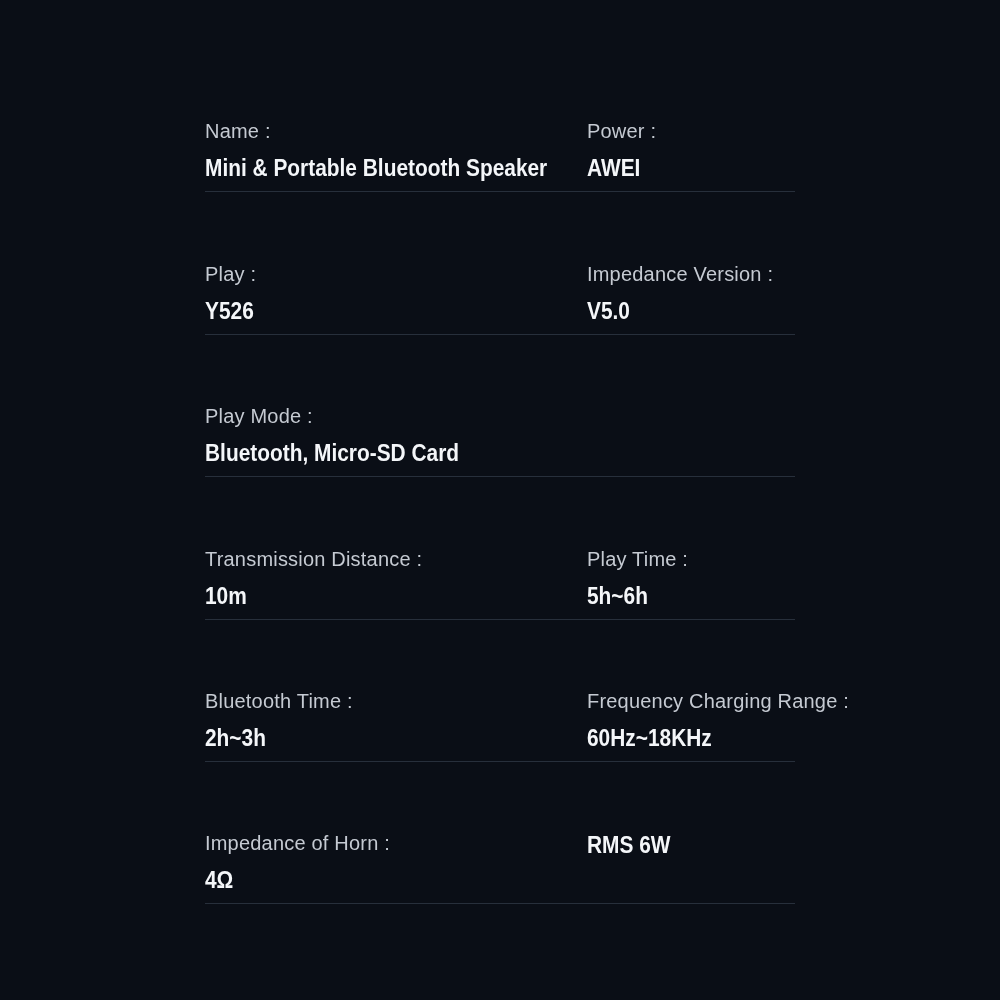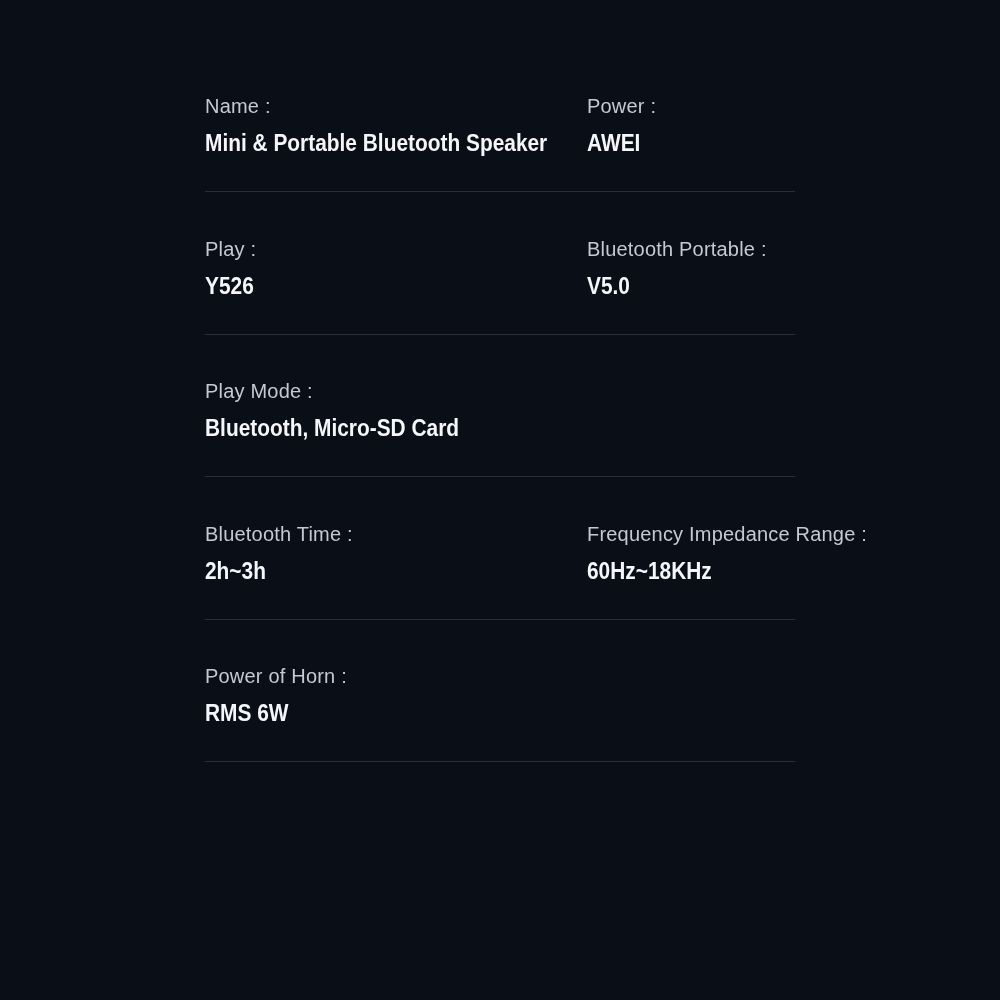--- a/index.html
+++ b/index.html
@@ -19,21 +19,21 @@
     top: 50px;
     width: 590px;
   }
   .spec-row {
     box-sizing: border-box;
     height: 142.4px;
     border-bottom: 1px solid #272f3b;
     display: grid;
     grid-template-columns: 382px 1fr;
     align-content: end;
-    padding-bottom: 33px;
+    padding-bottom: 8px;
   }
   .spec-cell {
     display: flex;
     flex-direction: column;
   }
   .spec-label {
     font-size: 20px;
     font-weight: 400;
     line-height: 26px;
     color: #c5cad2;
@@ -66,44 +66,57 @@
       <div class="spec-value">AWEI</div>
     </div>
   </div>
 
   <div class="spec-row">
     <div class="spec-cell">
       <div class="spec-label">Play :</div>
       <div class="spec-value">Y526</div>
     </div>
     <div class="spec-cell">
-      <div class="spec-label">Bluetooth Portable :</div>
+      <div class="spec-label">Impedance Version :</div>
       <div class="spec-value">V5.0</div>
     </div>
   </div>
 
   <div class="spec-row">
     <div class="spec-cell">
       <div class="spec-label">Play Mode :</div>
       <div class="spec-value">Bluetooth, Micro-SD Card</div>
     </div>
   </div>
 
+  <div class="spec-row">
+    <div class="spec-cell">
+      <div class="spec-label">Transmission Distance :</div>
+      <div class="spec-value">10m</div>
+    </div>
+    <div class="spec-cell">
+      <div class="spec-label">Play Time :</div>
+      <div class="spec-value">5h~6h</div>
+    </div>
+  </div>
 
   <div class="spec-row">
     <div class="spec-cell">
       <div class="spec-label">Bluetooth Time :</div>
       <div class="spec-value">2h~3h</div>
     </div>
     <div class="spec-cell">
-      <div class="spec-label">Frequency Impedance Range :</div>
+      <div class="spec-label">Frequency Charging Range :</div>
       <div class="spec-value">60Hz~18KHz</div>
     </div>
   </div>
 
   <div class="spec-row">
     <div class="spec-cell">
-      <div class="spec-label">Power of Horn :</div>
+      <div class="spec-label">Impedance of Horn :</div>
+      <div class="spec-value">4Ω</div>
+    </div>
+    <div class="spec-cell">
       <div class="spec-value">RMS 6W</div>
     </div>
   </div>
 
 </div>
 
 </body></html>

